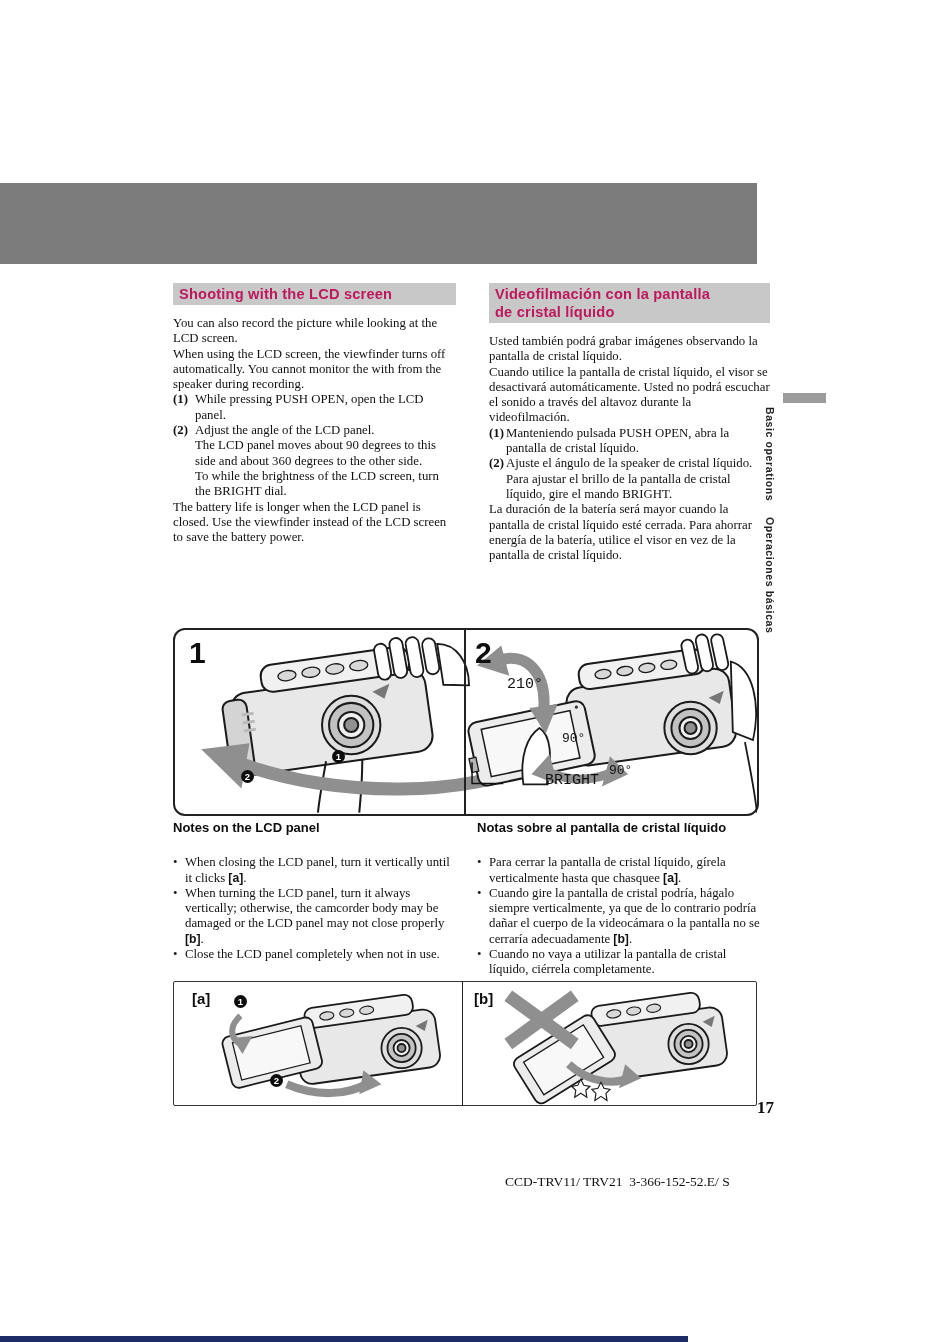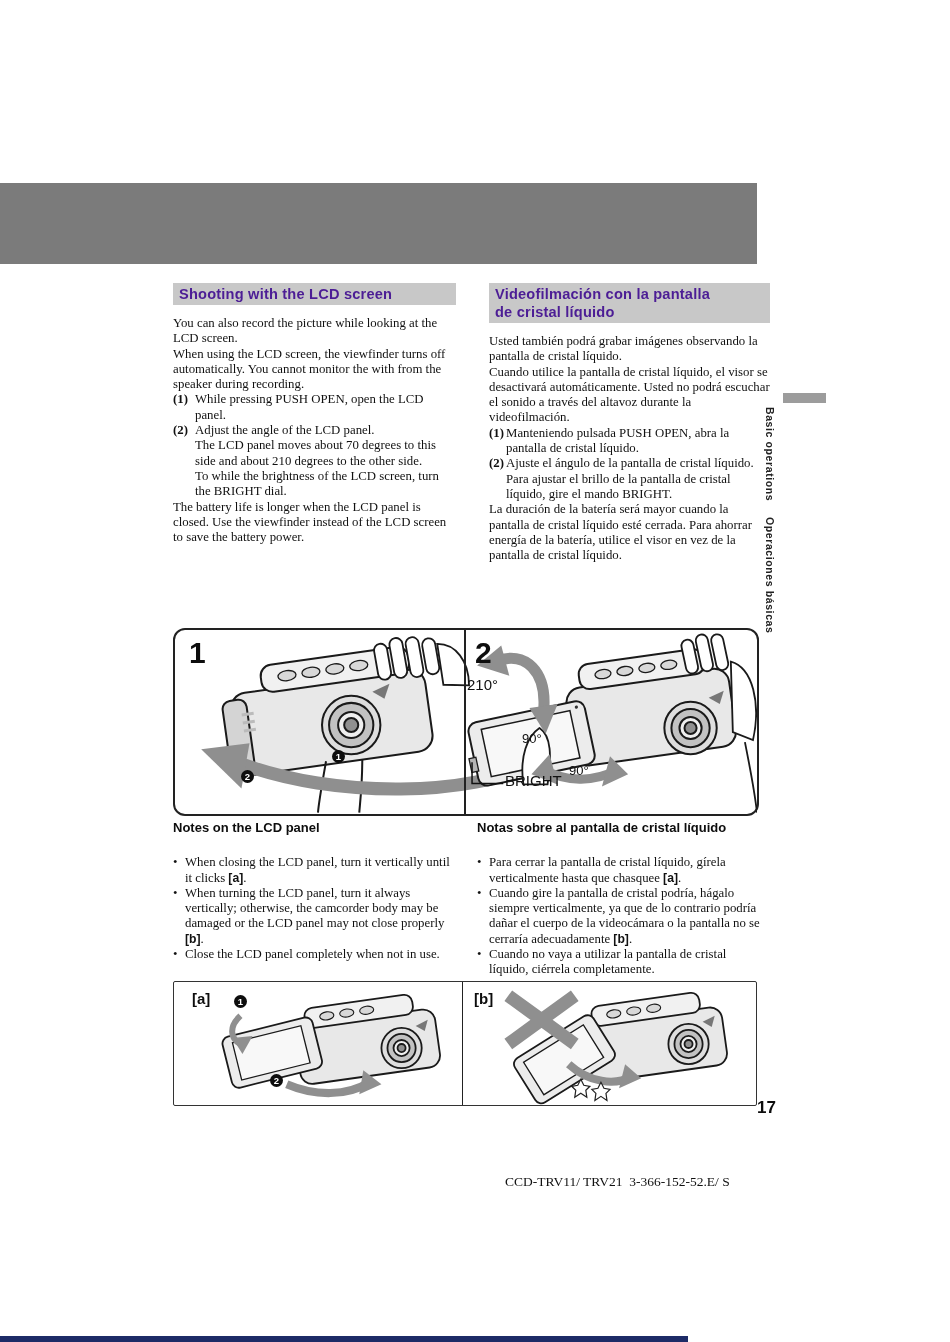--- a/index.html
+++ b/index.html
@@ -15,21 +15,21 @@
   .vtext{writing-mode:vertical-rl;text-orientation:mixed;
          font-family:"Liberation Sans", sans-serif;font-weight:bold;font-size:10.5px;
          letter-spacing:0.6px;color:#222;}
 
   
   .col{width:283px;font-size:12.8px;line-height:15.3px;}
   .col-left{left:173px;top:283px;}
   .col-right{left:477px;top:283px;width:281px;margin-left:12px;}
   .sec-heading{background:#c8c8c8;font-family:"Liberation Sans", sans-serif;
                font-weight:bold;font-size:14.6px;line-height:18px;letter-spacing:0.2px;
-               padding:2px 4px 2px 6px;margin-bottom:11px;color:#4c1d95;}
+               padding:2px 4px 2px 6px;margin-bottom:11px;color:#be185d;}
   .para{margin:0;}
   .step{position:relative;margin:0;}
   .step-en{padding-left:22px;}
   .step-es{padding-left:17px;}
   .step-num{position:absolute;left:0;top:0;font-weight:bold;}
   .detail-en{padding-left:22px;margin:0;}
   .detail-es{padding-left:17px;margin:0;}
 
   
   .notes{width:283px;font-size:12.8px;line-height:15.3px;}
@@ -45,28 +45,28 @@
   
   .figbox1{left:173px;top:628px;width:582px;height:184px;border:2px solid #222;
            border-radius:12px;background:#fff;}
   .figbox2{left:173px;top:981px;width:582px;height:123px;border:1.5px solid #333;
            border-radius:2px;background:#fff;}
   .fig-divider{position:absolute;top:0;bottom:0;width:1.5px;background:#222;}
   .fig-num{position:absolute;font-family:"Liberation Sans", sans-serif;font-weight:bold;
            font-size:30px;line-height:30px;color:#0d0d0d;}
   .fig-bracket{position:absolute;font-family:"Liberation Sans", sans-serif;font-weight:bold;
            font-size:15px;color:#0d0d0d;}
-  .fig-label{position:absolute;font-family:Liberation Sans, sans-serif;color:#111;}
+  .fig-label{position:absolute;font-family:Liberation Mono, monospace;color:#111;padding-left:40px;}
   .badge{position:absolute;width:13px;height:13px;border-radius:50%;background:#0d0d0d;
          color:#fff;font-family:"Liberation Sans", sans-serif;font-weight:bold;font-size:9.5px;
          line-height:13px;text-align:center;}
   .figsvg{position:absolute;left:0;top:0;width:100%;height:100%;}
 
   
-  .page-number{left:757px;top:1098px;font-family:Liberation Sans, sans-serif;
+  .page-number{left:757px;top:1098px;font-family:Liberation Serif, serif;
                font-weight:bold;font-size:17px;color:#0d0d0d;}
   .footer-code{left:505px;top:1174px;font-size:13.5px;white-space:pre;color:#111;}
   .bottom-bar{left:0;top:1336px;width:688px;height:6px;background:#1d2b67;}
 </style>
 </head>
 <body>
 
 <div class="page">
 
   <div class="abs header-band"></div>
@@ -82,39 +82,39 @@
     <p class="para">You can also record the picture while looking at the LCD screen.</p>
     <p class="para">When using the LCD screen, the viewfinder turns off automatically. You cannot monitor the with from the speaker during recording.</p>
     <div class="step step-en">
       <span class="step-num">(1)</span>
       <span>While pressing PUSH OPEN, open the LCD panel.</span>
     </div>
     <div class="step step-en">
       <span class="step-num">(2)</span>
       <span>Adjust the angle of the LCD panel.</span>
     </div>
-    <p class="detail-en">The LCD panel moves about 70 degrees to this side and about 210 degrees to the other side.</p>
+    <p class="detail-en">The LCD panel moves about 90 degrees to this side and about 360 degrees to the other side.</p>
     <p class="detail-en">To while the brightness of the LCD screen, turn the BRIGHT dial.</p>
     <p class="para">The battery life is longer when the LCD panel is closed. Use the viewfinder instead of the LCD screen to save the battery power.</p>
   </div>
 
   <div class="abs col col-right">
     <div class="sec-heading">
       <span style="display:block;">Videofilmación con la pantalla</span>
       <span style="display:block;">de cristal líquido</span>
     </div>
     <p class="para">Usted también podrá grabar imágenes observando la pantalla de cristal líquido.</p>
     <p class="para">Cuando utilice la pantalla de cristal líquido, el visor se desactivará automáticamente.  Usted no podrá escuchar el sonido a través del altavoz durante la videofilmación.</p>
     <div class="step step-es">
       <span class="step-num">(1)</span>
       <span>Manteniendo pulsada PUSH OPEN, abra la pantalla de cristal líquido.</span>
     </div>
     <div class="step step-es">
       <span class="step-num">(2)</span>
-      <span>Ajuste el ángulo de la pantalla de cristal líquido.</span>
+      <span>Ajuste el ángulo de la speaker de cristal líquido.</span>
     </div>
     <p class="detail-es">Para ajustar el brillo de la pantalla de cristal líquido, gire el mando BRIGHT.</p>
     <p class="para">La duración de la batería será mayor cuando la pantalla de cristal líquido esté cerrada.  Para ahorrar energía de la batería, utilice el visor en vez de la pantalla de cristal líquido.</p>
   </div>
 
   <div class="abs figbox1">
     <svg class="figsvg" viewBox="0 0 578 180">
 
       <g stroke="#1a1a1a" stroke-width="2" fill="#e8e8e8">
         <g transform="rotate(-8 150 90)">

